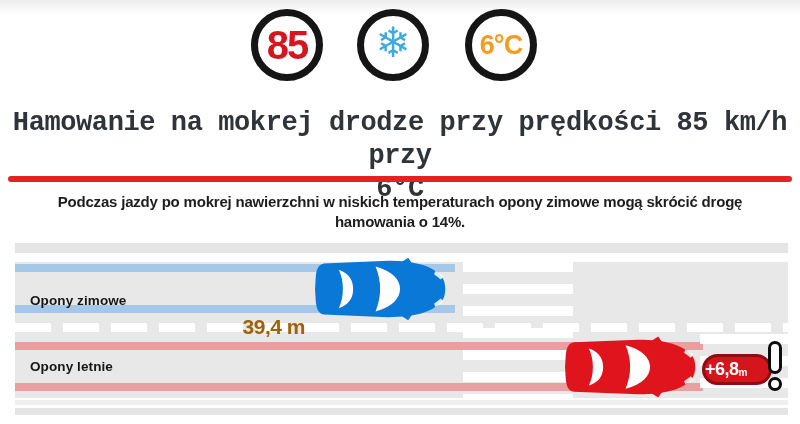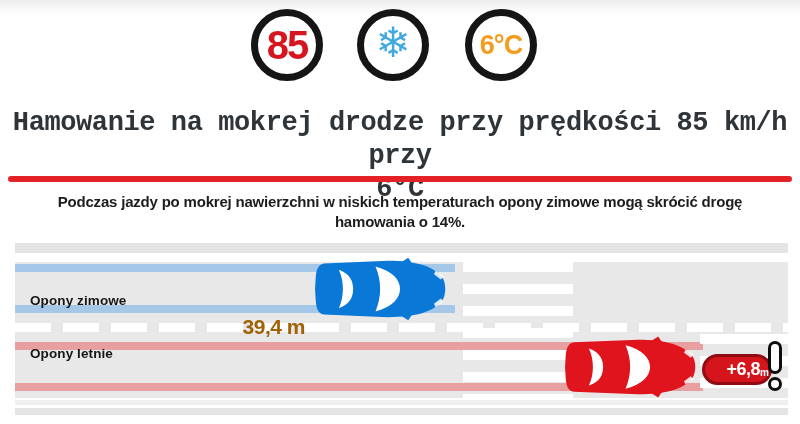--- a/index.html
+++ b/index.html
@@ -56,36 +56,36 @@
   .cw-2 { left:685px; top:72px; width:92px;  height:64px;  }
 
   .dash-line {
     position:absolute; z-index:2; left:0; top:61px; width:773px; height:9px;
     background:repeating-linear-gradient(90deg,#ffffff 0 36px, rgba(0,0,0,0) 36px 48px);
   }
 
   .lane-label { position:absolute; z-index:4; left:15px; font-size:13.5px; font-weight:700;
                 color:#161616; letter-spacing:0.1px; }
   .label-winter { top:31px; }
-  .label-summer { top:84px; }
+  .label-summer { top:97px; }
 
   .dist-value { position:absolute; z-index:4; width:100px; text-align:right;
                 font-size:21px; font-weight:800; letter-spacing:-0.5px; }
   .value-winter { left:190px; top:13px; color:#a16207;margin-top:40px; }
   .value-summer { left:442px; top:91px; color:#d6161f; }
 
   .car { position:absolute; z-index:3; }
   .car-winter { left:298px; top:-5px; width:136px; height:64px; color:#0a78d6; }
   .car-summer { left:548px; top:74px; width:136px; height:62px; color:#e0141c; }
   .car svg { width:100%; height:100%; display:block; overflow:visible; }
 
   .diff-badge {
     position:absolute; z-index:4; left:687px; top:92px; width:70px; height:31px;
     background:#d6141c; border:3px solid #8f0d12; border-radius:16px;
-    display:flex; align-items:center; justify-content:flex-end;
+    display:flex; align-items:center; justify-content:flex-start;
   }
   .diff-badge .val  { font-size:18px; font-weight:800; color:#fff; letter-spacing:-0.5px; }
   .diff-badge .unit { font-size:10px; font-weight:800; color:#fff; margin-top:6px; }
 
   .excl { position:absolute; z-index:5; left:749px; top:79px; width:22px;
           display:flex; flex-direction:column; align-items:center; }
   .excl .bar { width:14px; height:33px; background:#fff; border:3px solid #0d0d0d; border-radius:7px; }
   .excl .dot { width:14px; height:14px; background:#fff; border:3px solid #0d0d0d;
                border-radius:50%; margin-top:3px; }
 </style>

